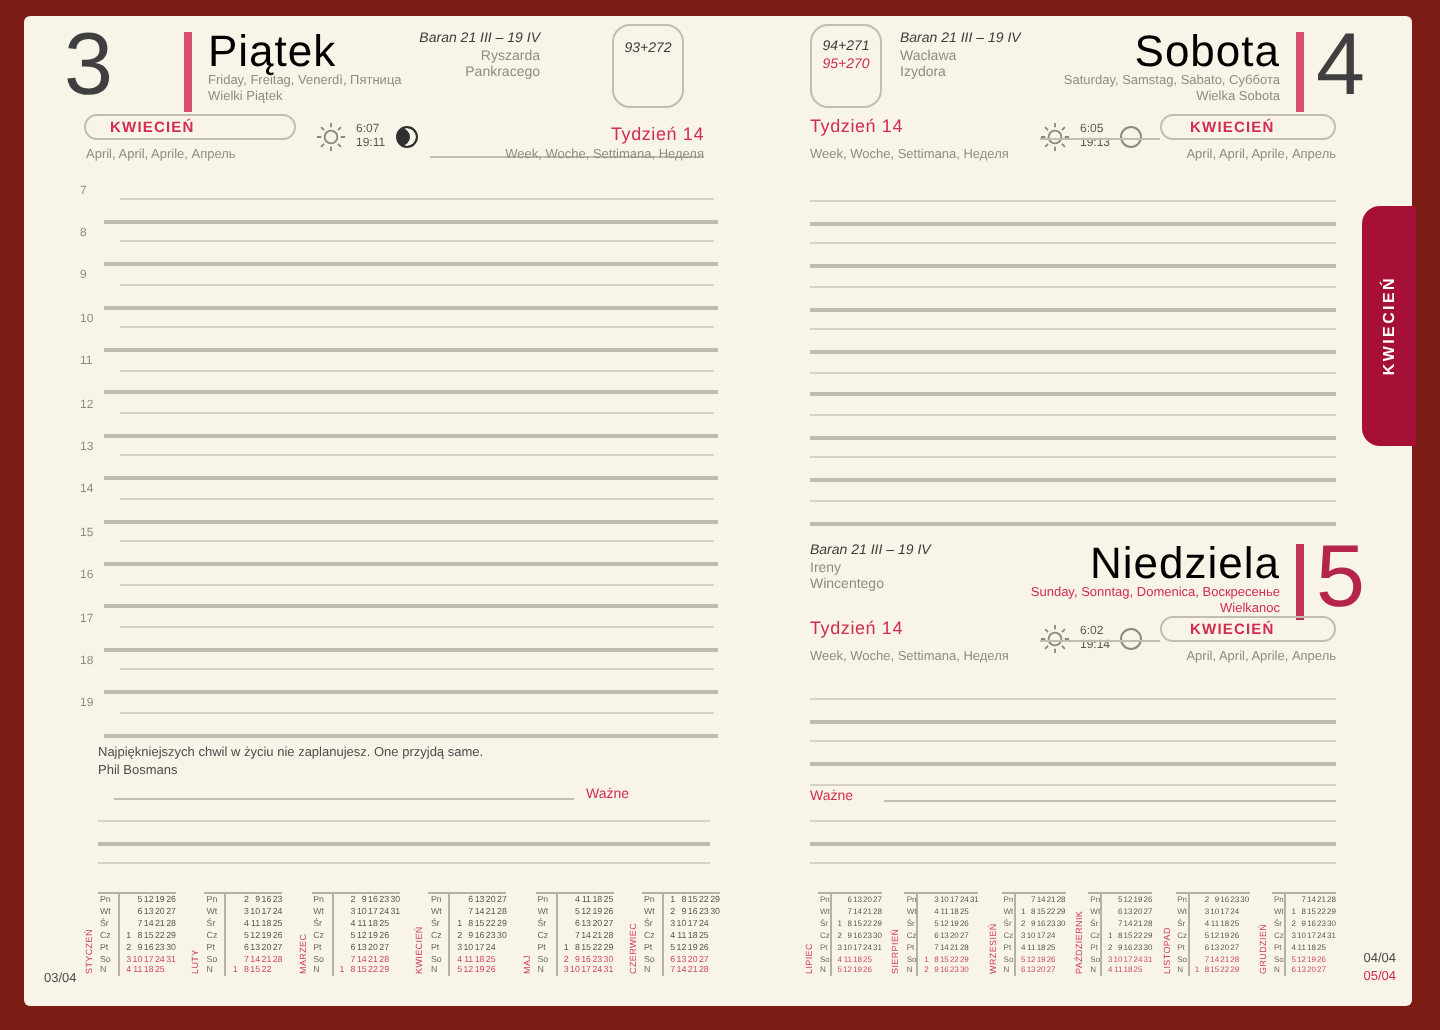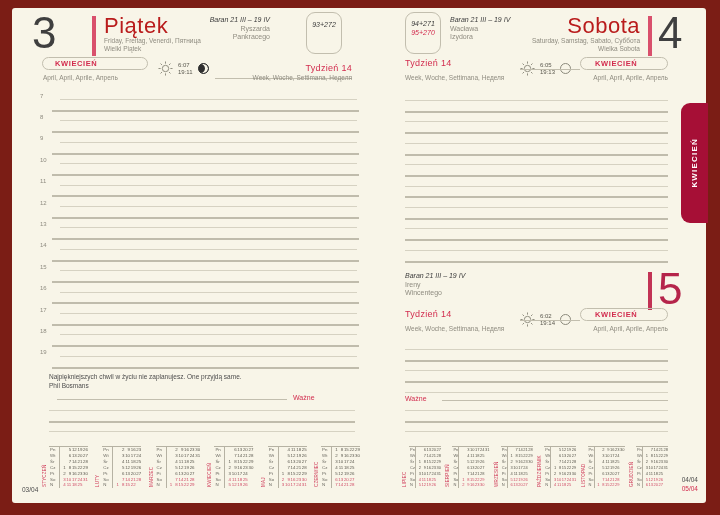--- a/index.html
+++ b/index.html
@@ -6,21 +6,21 @@
   body{font-family:"Liberation Sans","DejaVu Sans",sans-serif;-webkit-font-smoothing:antialiased}
   .screen{position:relative;width:720px;height:515px;background:#7b1d15;overflow:hidden}
   .paper{position:absolute;left:12px;top:8px;width:694px;height:495px;background:#f8f5e8;border-radius:3px}
   .abs{position:absolute}
   .it{font-style:italic}
   .gray{color:#8f8c80}
   .dark{color:#3c3c3c}
   .red{color:#d22c4e}
   .big-num{font-size:44px;font-weight:400;color:#3f3f3f;line-height:46px;letter-spacing:1px}
   .day-bar{width:4px;background:#d9506c}
-  .day-title{font-size:22px;color:#b91c1c;line-height:23px;letter-spacing:.5px}
+  .day-title{font-size:22px;color:#000000;line-height:23px;letter-spacing:.5px}
   .sub{font-size:6.5px;line-height:7.5px}
   .zline{font-size:7px;line-height:8.5px}
   .counter-box{width:36px;height:42px;border:1px solid #c2beae;border-radius:9px;box-sizing:border-box;
     text-align:center;font-size:7px;line-height:9px;padding-top:7px}
   .month-box{height:13px;border:1px solid #c2beae;border-radius:7px;box-sizing:border-box;
     font-size:7.5px;font-weight:bold;letter-spacing:.6px;line-height:11px;color:#d22c4e}
   .week-label{font-size:9px;font-weight:normal;color:#d22c4e;letter-spacing:.3px}
   .suntimes{font-size:6px;line-height:7px;color:#5a584e}
   .suntimes span{display:block}
   .moon-full{width:11px;height:11px;border-radius:50%;background:#2f2f2f;border:1px solid #2f2f2f;
@@ -587,20 +587,25 @@
         <div class="line thick" style="top: 143.1px; left: 0px; right: 0px;"></div>
         <div class="line" style="top: 153.8px; left: 0px; right: 0px;"></div>
         <div class="line thick" style="top: 164.5px; left: 0px; right: 0px;"></div>
       </div>
 
     <div class="abs" style="left:393px;top:264px">
       <div class="zline it dark">Baran 21 III – 19 IV</div>
       <div class="zline gray">Ireny</div>
       <div class="zline gray">Wincentego</div>
     </div>
+    <div class="abs" style="left:428px;top:262px;width:200px;text-align:right">
+      <div class="day-title red">Niedziela</div>
+      <div class="sub red">Sunday, Sonntag, Domenica, Воскресенье</div>
+      <div class="sub red">Wielkanoc</div>
+    </div>
     <div class="abs day-bar" style="left:636px;top:264px;height:38px;background:#c23355"></div>
     <div class="abs big-num" style="left:646px;top:258px;color:#b5244a">5</div>
 
     <div class="abs week-label" style="left:393px;top:301px">Tydzień 14</div>
     <div class="abs sub gray" style="left:393px;top:317px">Week, Woche, Settimana, Неделя</div>
     <div class="abs sun-group" style="left:508px;top:304px">
       <svg width="15" height="15" viewBox="0 0 16 16">
           <g stroke="#8c8a7c" stroke-width="1" fill="none">
             <circle cx="8" cy="8" r="3.4"></circle>
             <path d="M8 .5V2.8M8 13.2v2.3M.5 8h2.3M13.2 8h2.3M2.7 2.7l1.6 1.6M11.7 11.7l1.6 1.6M13.3 2.7l-1.6 1.6M4.3 11.7l-1.6 1.6"></path>

